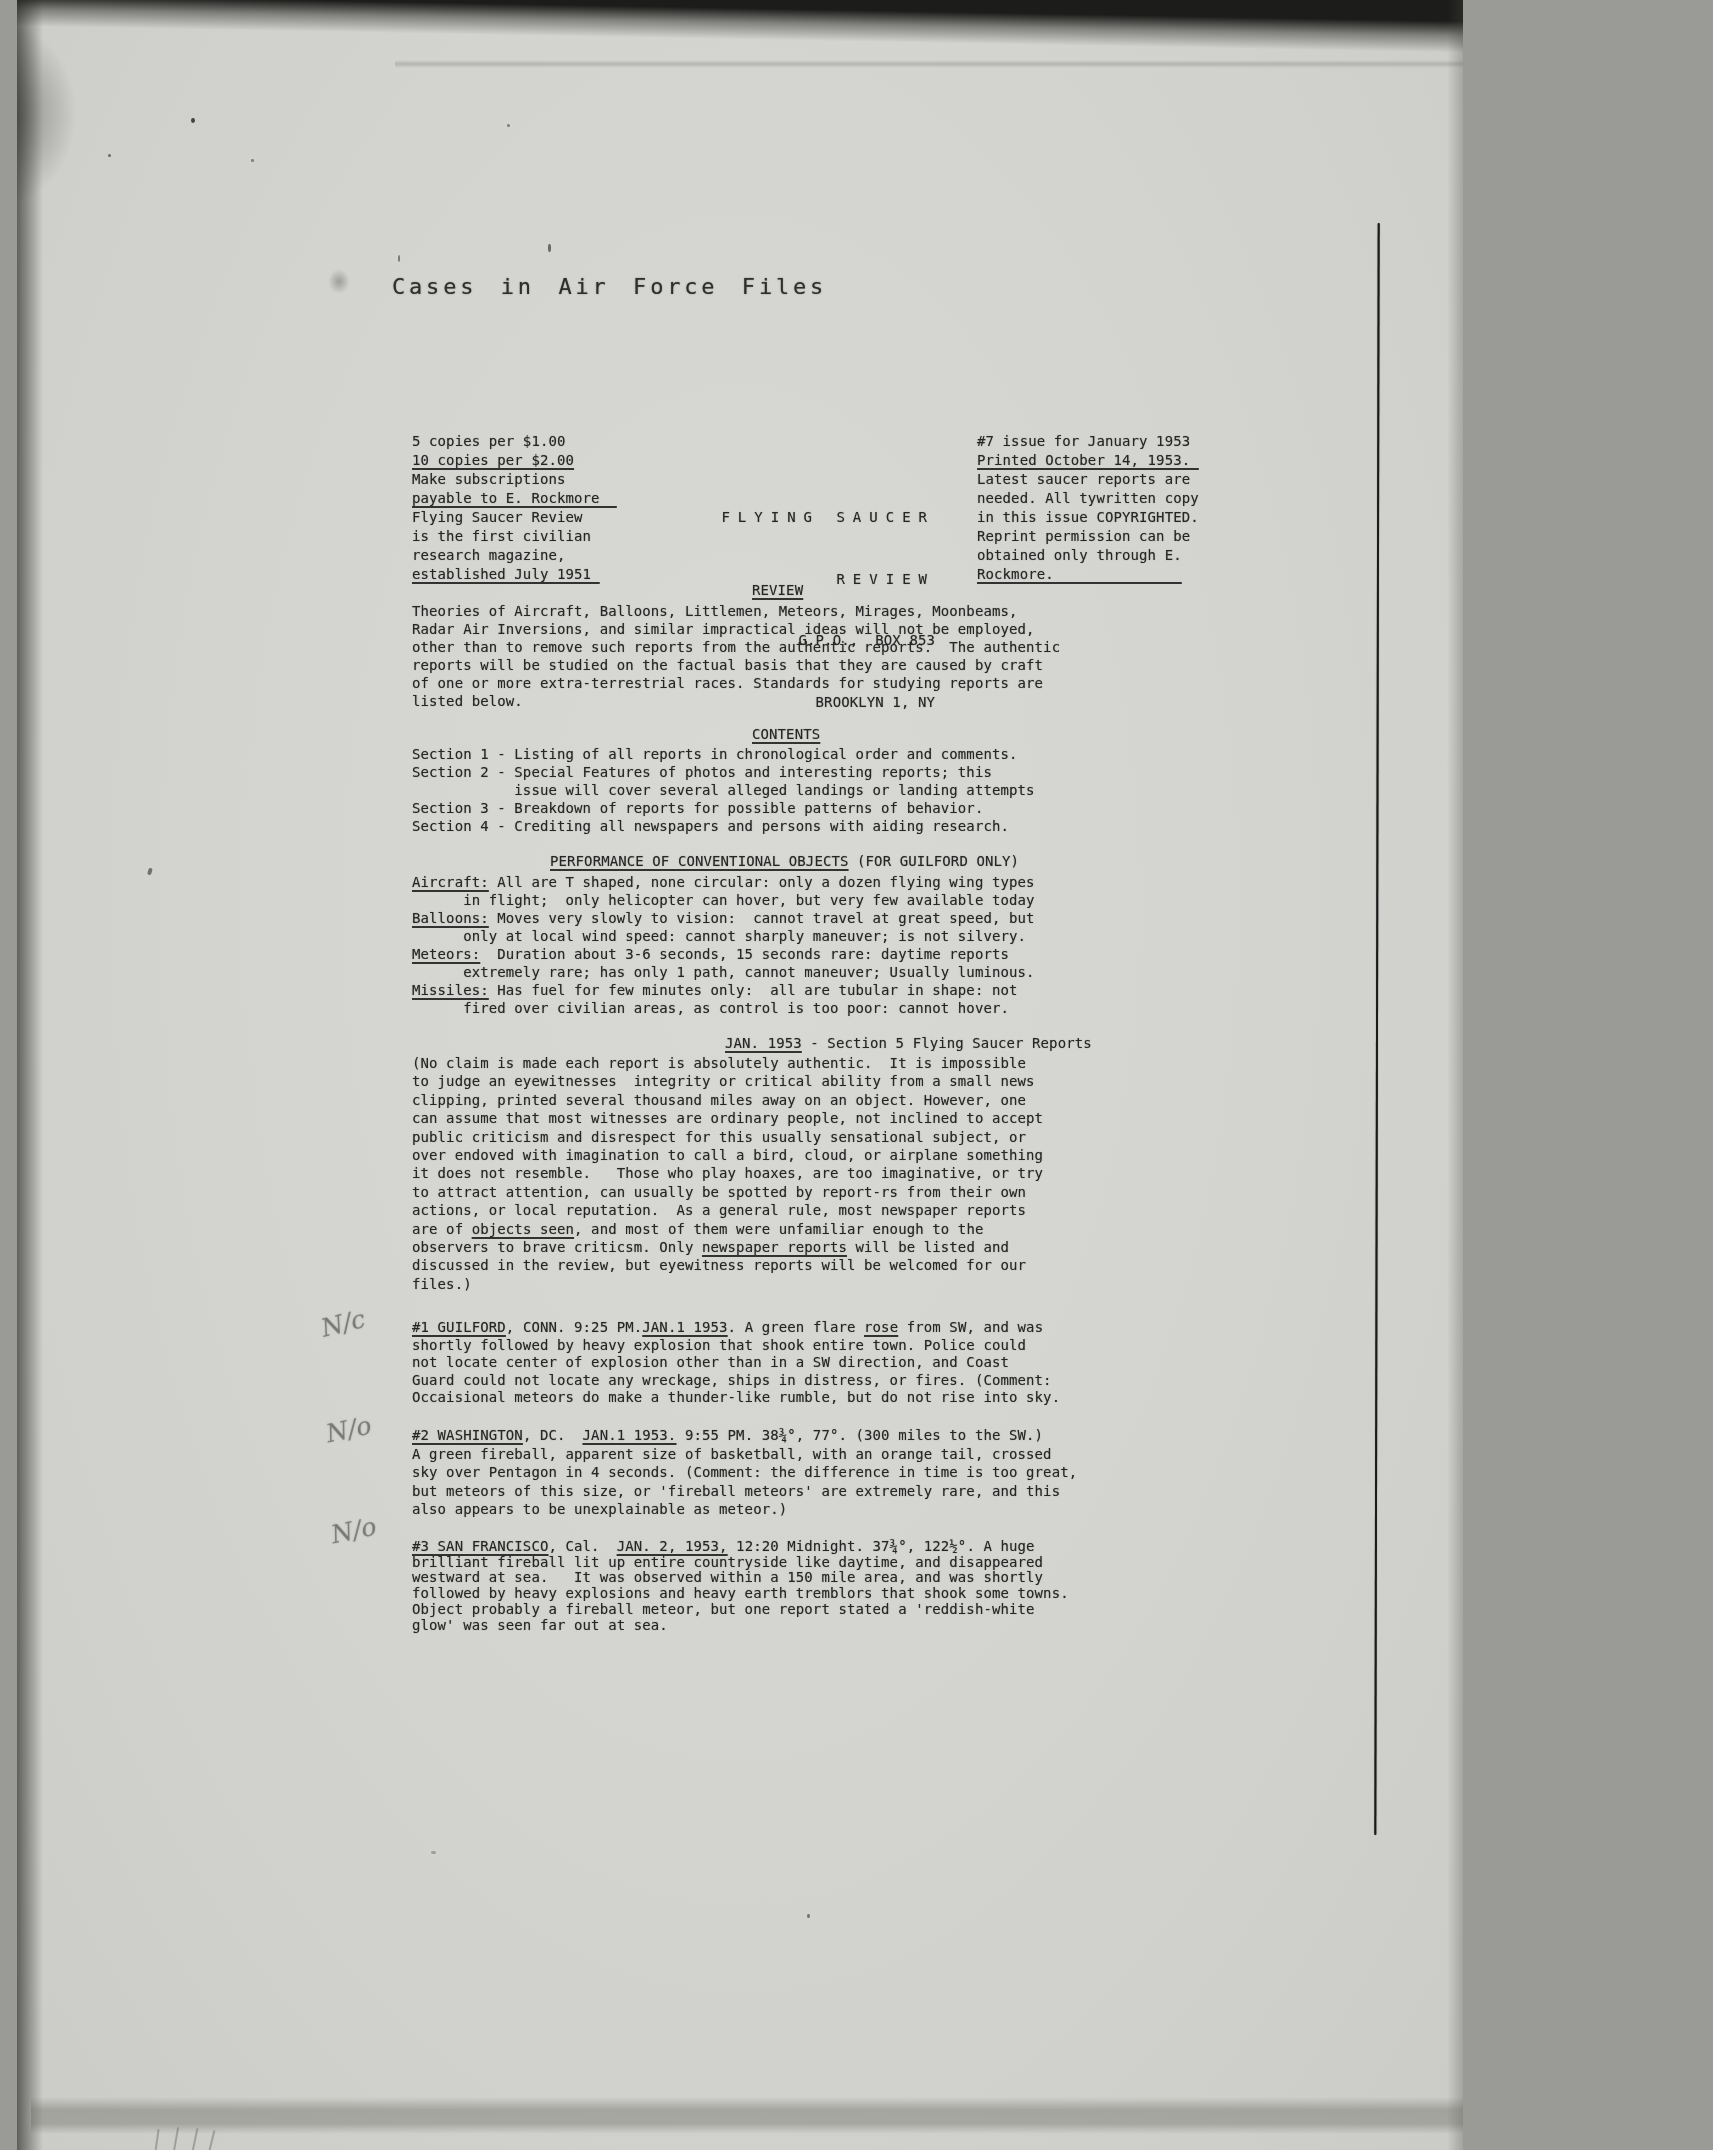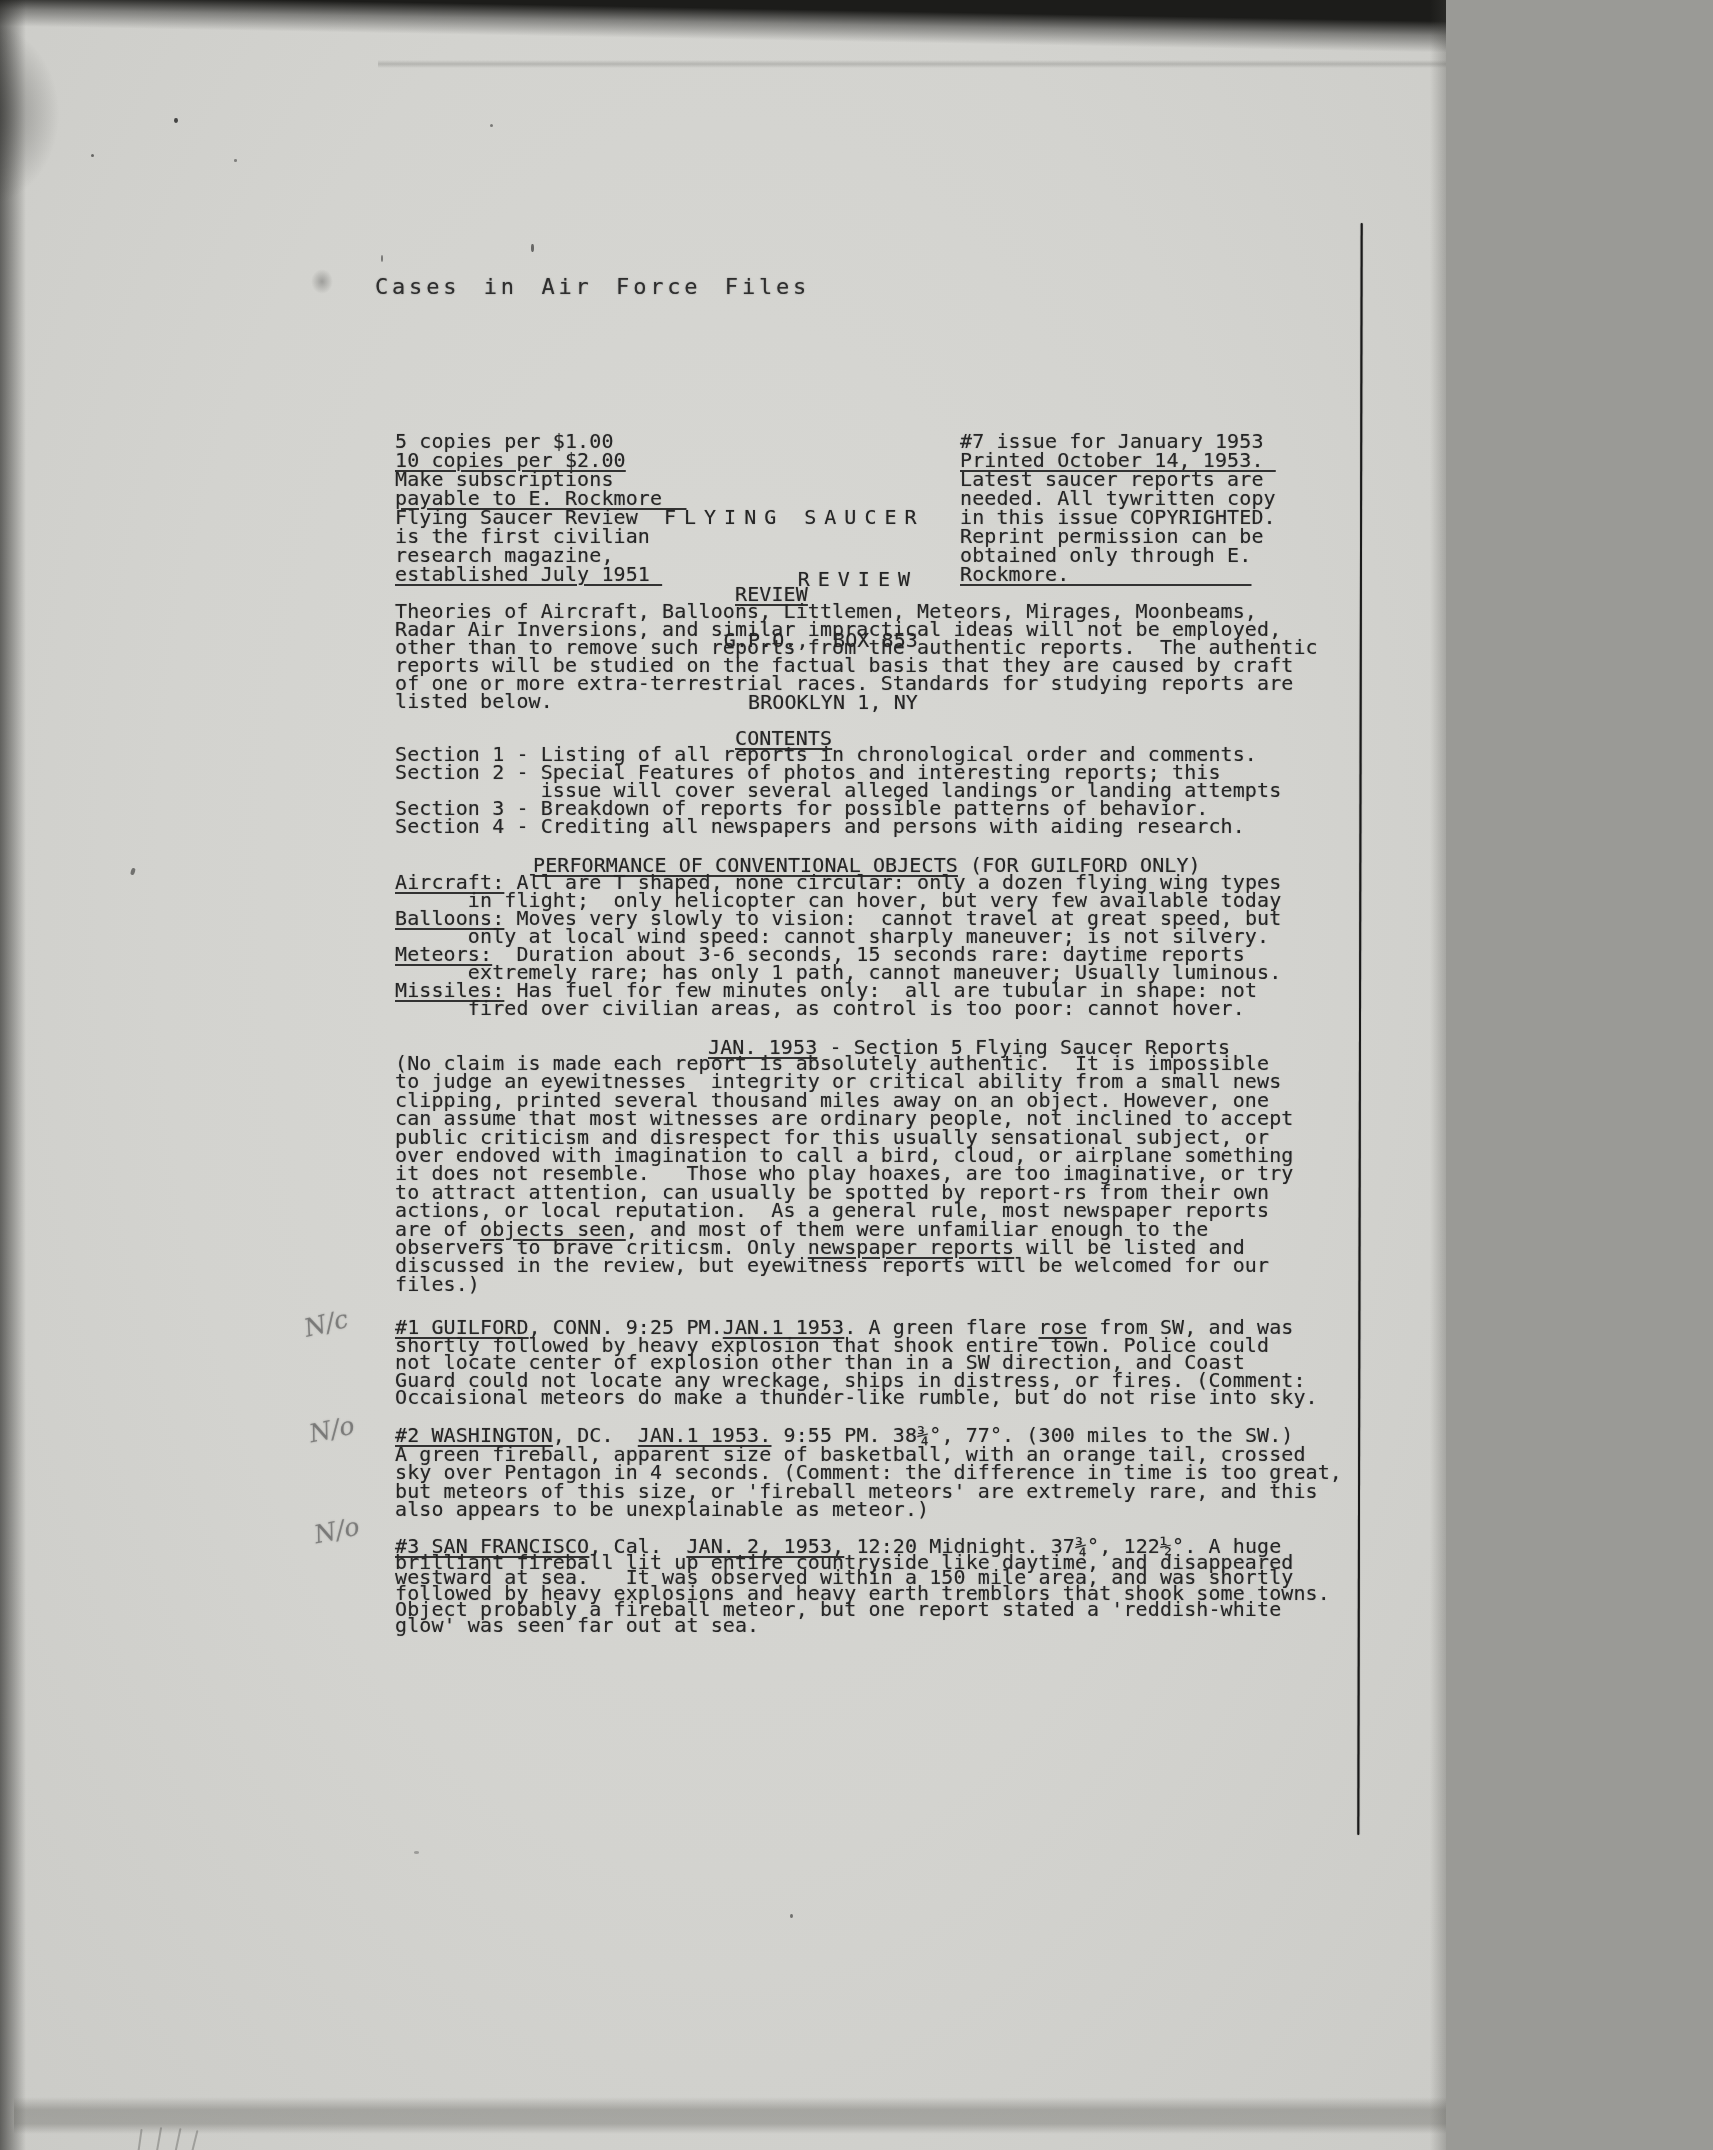--- a/index.html
+++ b/index.html
@@ -3,24 +3,25 @@
 <meta charset="utf-8">
 <style>
   html,body{margin:0;padding:0;background:#9a9a96;}
   .page{
     position:relative;
     width:1446px;height:2151px;
     overflow:hidden;
     background:radial-gradient(ellipse at 50% 42%, #d8d8d4 0%, #d3d3cf 55%, #cbcbc7 100%);
     font-family:"DejaVu Sans Mono","Liberation Mono",monospace;
     color:#262626;
+    margin-left:17px;
   }
   .blk{
     position:absolute;
-    font-size:20px;
+    font-size:14px;
     white-space:pre;
     text-shadow:0 0 1.1px rgba(30,30,30,.42);
     letter-spacing:0.1px;
   }
   .line{white-space:pre;}
   .u{
     text-decoration:underline;
     text-decoration-thickness:1.6px;
     text-underline-offset:3.2px;
     text-decoration-color:rgba(35,35,35,.85);

